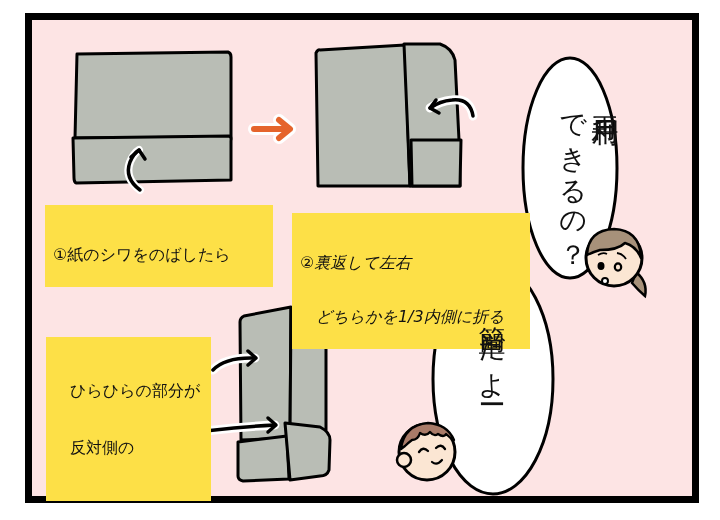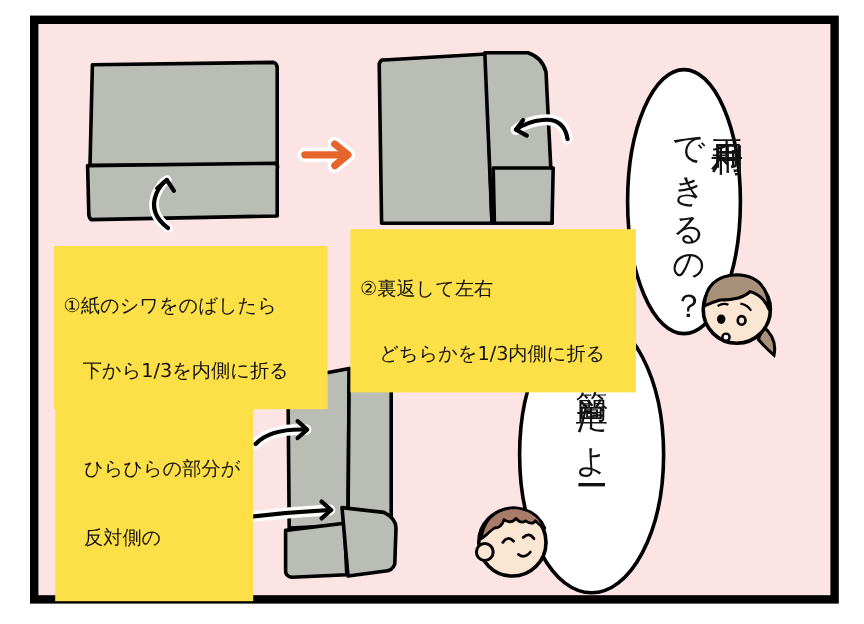--- a/index.html
+++ b/index.html
@@ -84,24 +84,23 @@
     <circle cx="404" cy="460" r="7" fill="#fbe6d3" stroke="#000" stroke-width="2.5"></circle>
     <path d="M401,449 Q404,425 428,423 Q447,424 454,440 Q450,438 446,434 Q444,438 438,434 Q434,437 430,432 Q426,437 420,433 Q418,440 412,440 Q408,443 405,446 Z" fill="#a97b68" stroke="#000" stroke-width="2.3" stroke-linejoin="round"></path>
     <path d="M419,452 Q423,446 428,451" fill="none" stroke="#000" stroke-width="2.3" stroke-linecap="round"></path>
     <path d="M436,448 Q441,443 445,449" fill="none" stroke="#000" stroke-width="2.3" stroke-linecap="round"></path>
     <path d="M432,462 Q437,466 442,460" fill="none" stroke="#000" stroke-width="2.2" stroke-linecap="round"></path>
   </g>
 </svg>
 
 <div class="caption" style="left:45px; top:205px; width:212px;">
   <div>①紙のシワをのばしたら</div>
-  <div>　下から1/3を内側に折る</div>
 </div>
 
-<div class="caption" style="left:292px; top:191px; width:222px;">
+<div class="caption" style="left:292px; top:213px; width:222px;font-style:italic;">
   <div>②裏返して左右</div>
   <div>　どちらかを1/3内側に折る</div>
 </div>
 
 <div class="caption" style="left:46px; top:337px; width:149px; padding:6px 8px; line-height:19px;">
   <div>　ひらひらの部分が</div>
   <div>　反対側の</div>
   
 </div>
 

